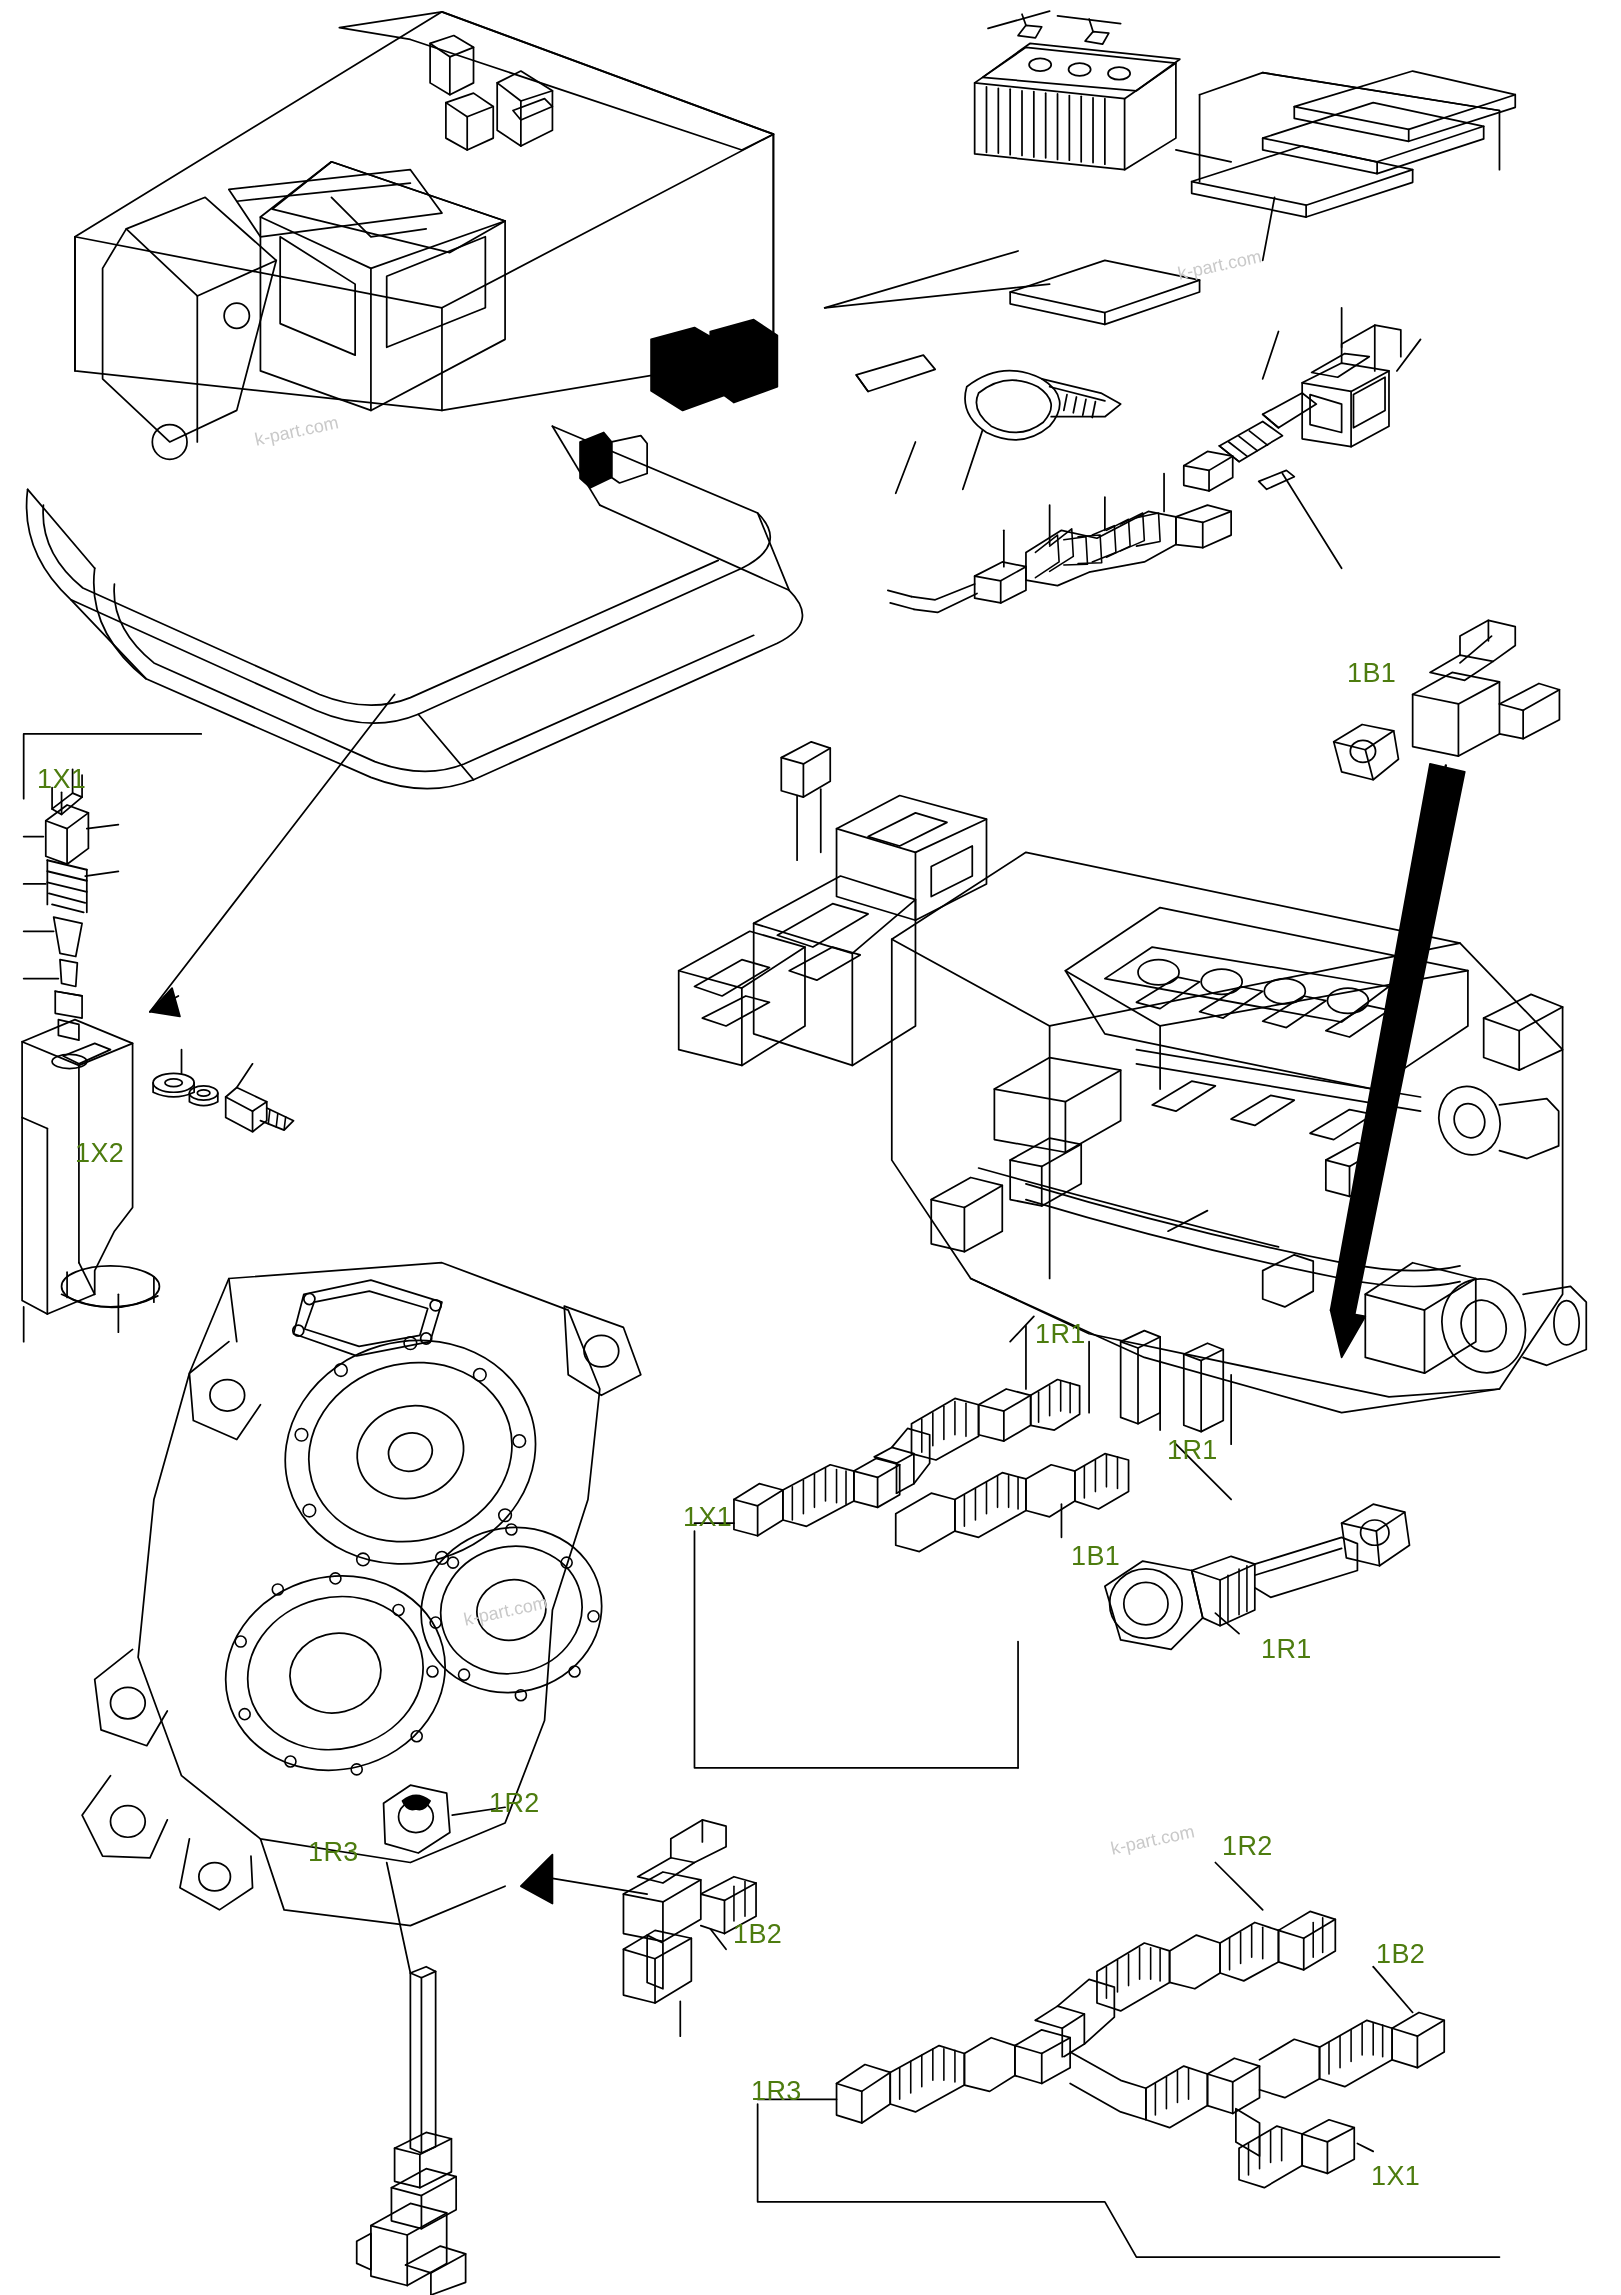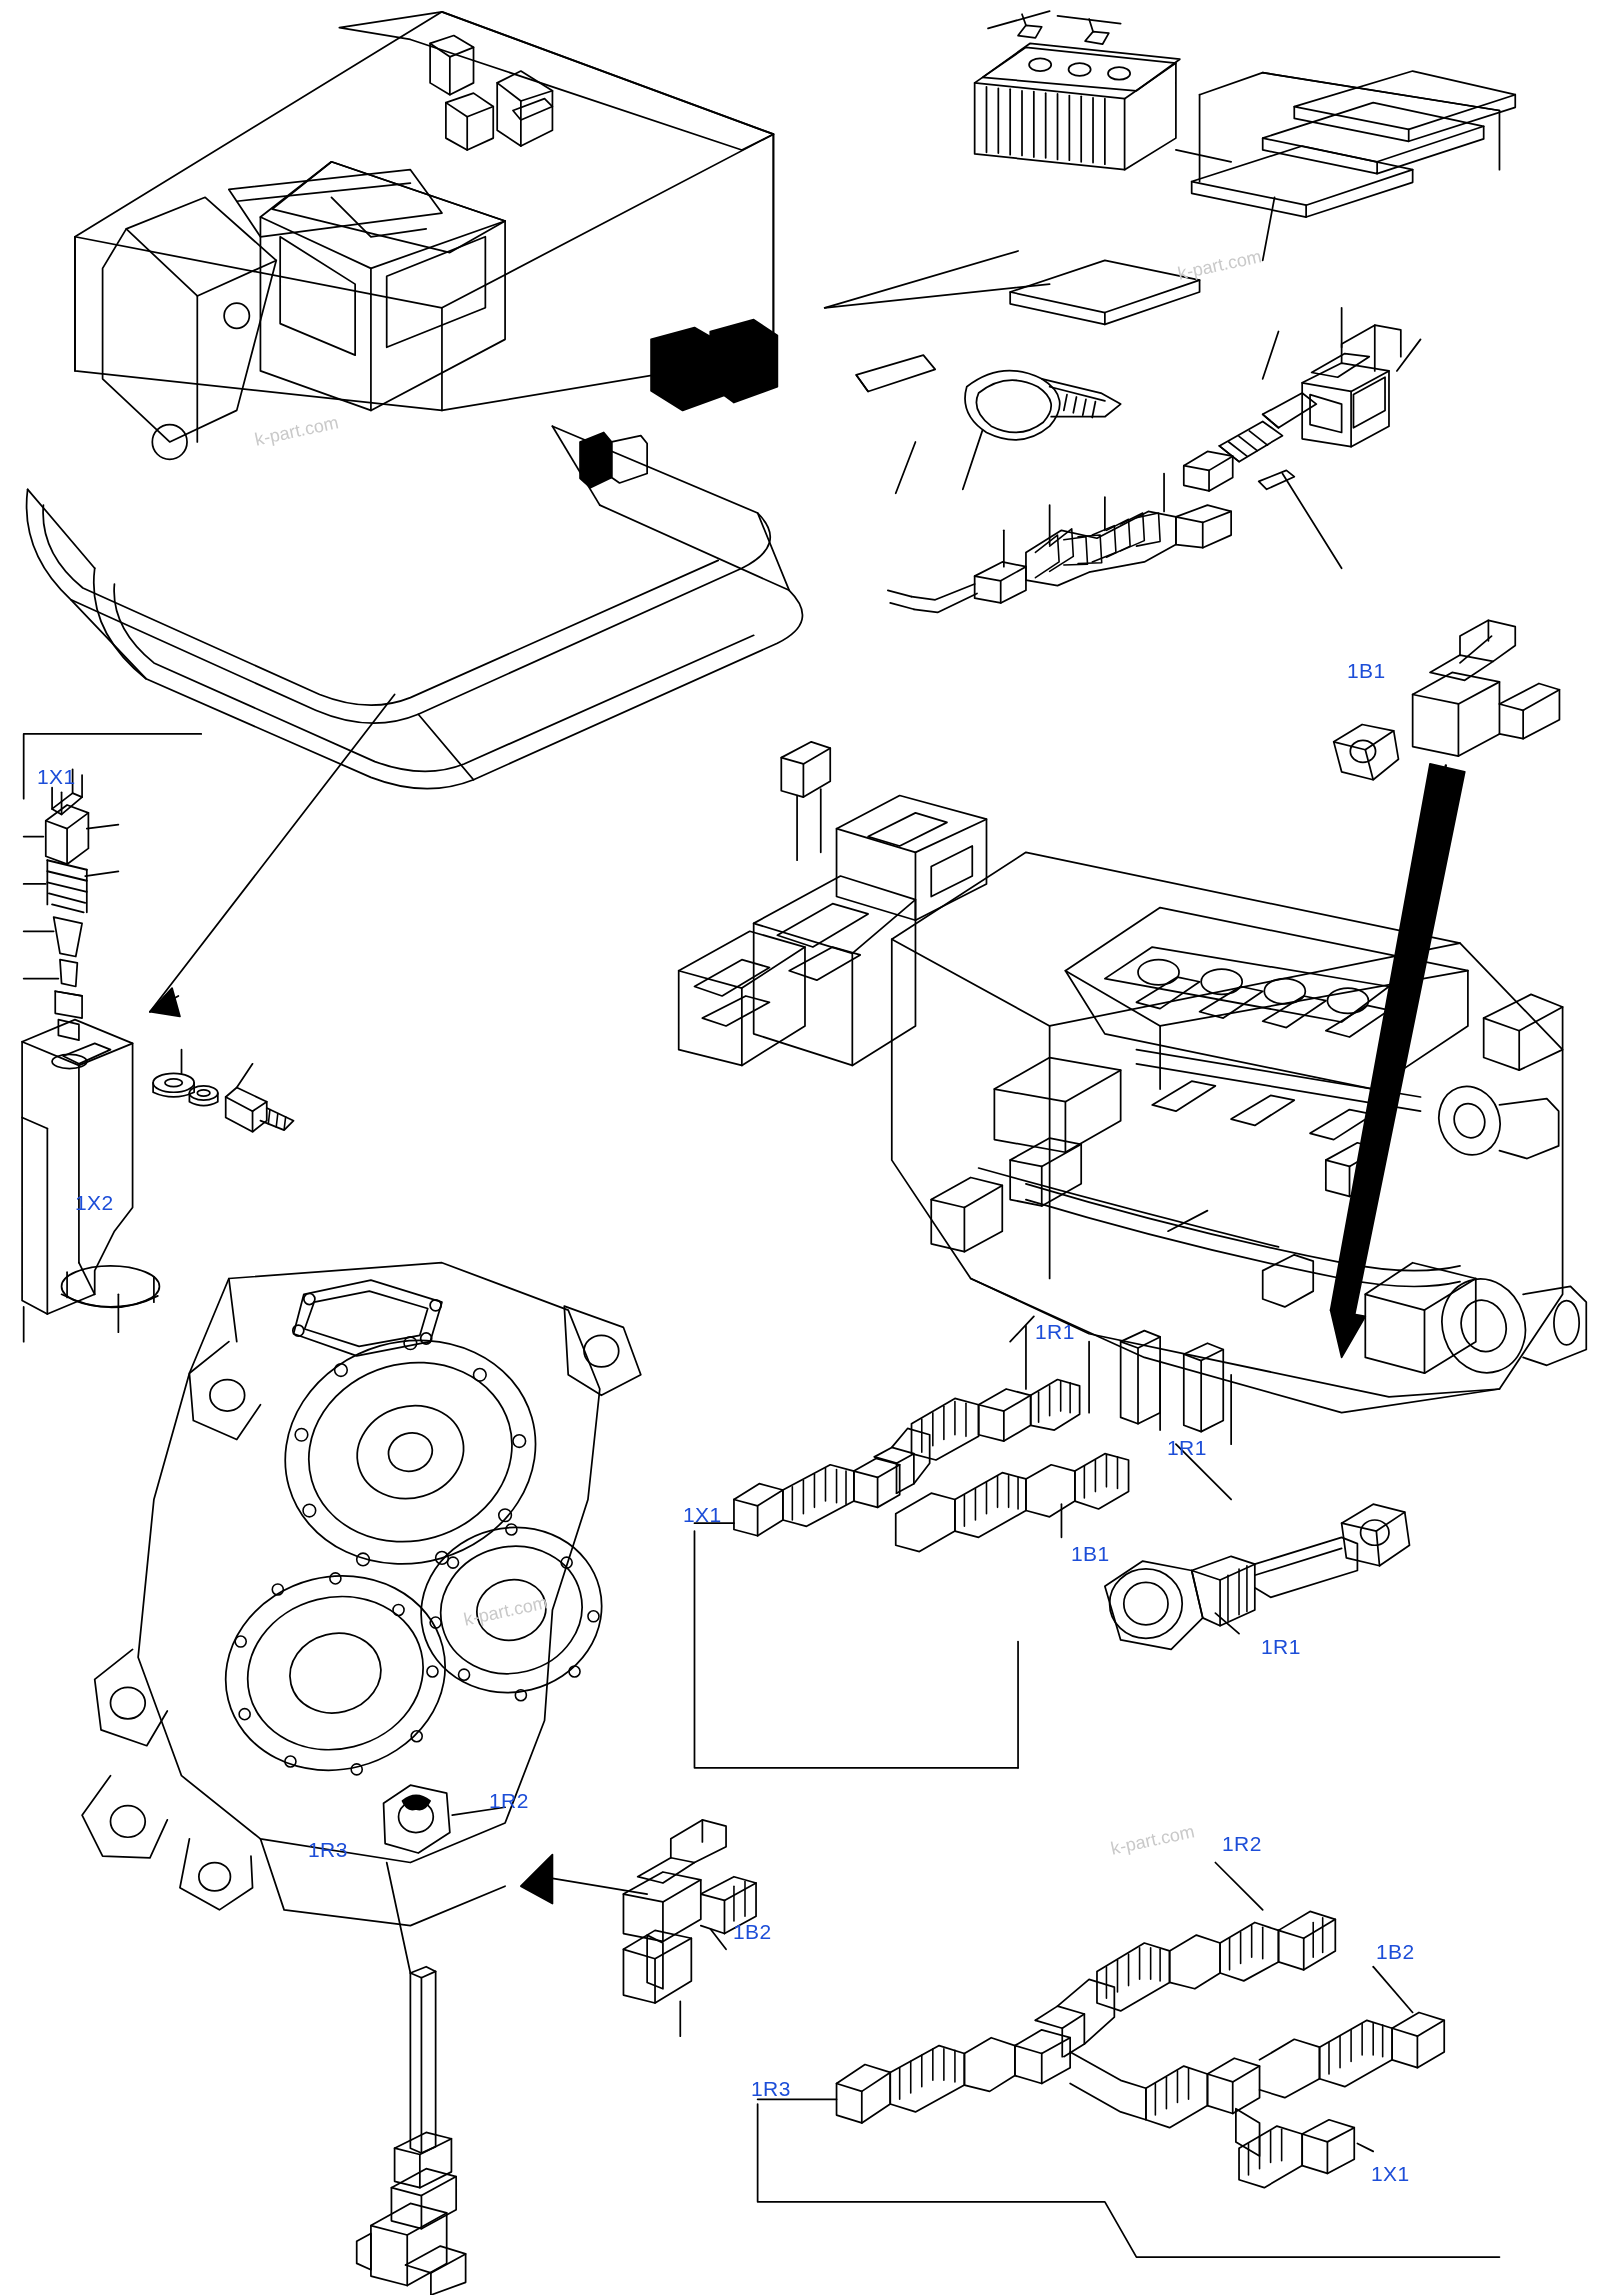--- a/index.html
+++ b/index.html
@@ -1,21 +1,21 @@
 <!DOCTYPE html>
 <html style="font-size:12.6px"><head>
 <meta charset="utf-8">
 <style>
   html,body{margin:0;padding:0;background:#ffffff;}
   body{width:1621px;height:2295px;position:relative;overflow:hidden;
        font-family:"Liberation Sans",sans-serif;color:#000;}
   #sheet{position:absolute;left:0;top:0;width:1621px;height:2295px;}
   svg#art{position:absolute;left:0;top:0;width:1621px;height:2295px;}
-  .lbl{position:absolute;font-size:21px;font-weight:400;letter-spacing:0.4px;
-       color:#1d4ed8;white-space:nowrap;line-height:1;font-family:"Liberation Sans",sans-serif;}
+  .lbl{position:absolute;font-size:27px;font-weight:400;letter-spacing:0.4px;
+       color:#4d7c0f;white-space:nowrap;line-height:1;font-family:"Liberation Sans",sans-serif;}
   .wm{position:absolute;font-size:18px;color:#c9c9c9;white-space:nowrap;
       font-family:"Liberation Sans",sans-serif;}
   .wm.rot{transform:rotate(-12deg);transform-origin:left top;}
 </style>
 </head>
 <body>
 
 <div id="sheet">
 
 <svg id="art" viewBox="0 0 2054 2908" xmlns="http://www.w3.org/2000/svg">
@@ -703,21 +703,21 @@
             <path d="M944 2384 L944 2428"></path>
       </g>
       <path d="M862 2536 L862 2580"></path>
       <path d="M900 2444 L920 2470"></path>
     </g>
 
   </g>
 </svg>
 
 <div class="lbl" style="left:37px;  top:766px;">1X1</div>
-<div class="lbl" style="left:75px;  top:1192px;">1X2</div>
+<div class="lbl" style="left:75px;  top:1140px;">1X2</div>
 <div class="lbl" style="left:1347px;top:660px;">1B1</div>
 <div class="lbl" style="left:1035px;top:1321px;">1R1</div>
 <div class="lbl" style="left:1167px;top:1437px;">1R1</div>
 <div class="lbl" style="left:683px; top:1504px;">1X1</div>
 <div class="lbl" style="left:1071px;top:1543px;">1B1</div>
 <div class="lbl" style="left:1261px;top:1636px;">1R1</div>
 <div class="lbl" style="left:489px; top:1790px;">1R2</div>
 <div class="lbl" style="left:308px; top:1839px;">1R3</div>
 <div class="lbl" style="left:733px; top:1921px;">1B2</div>
 <div class="lbl" style="left:1222px;top:1833px;">1R2</div>

